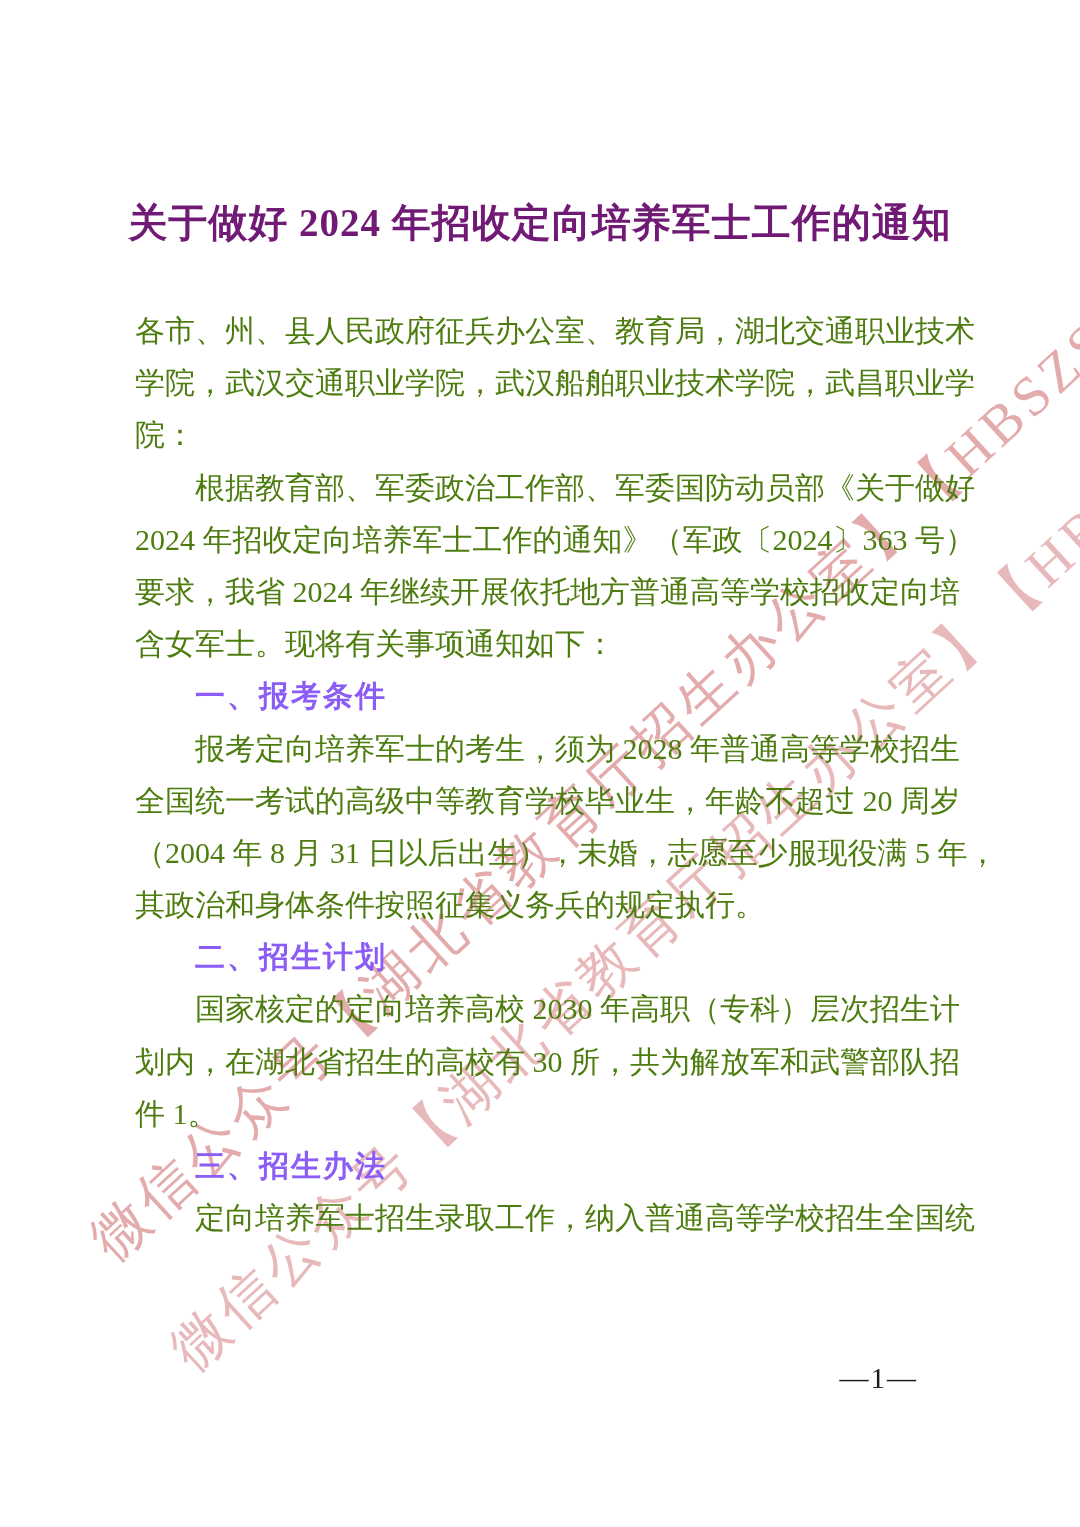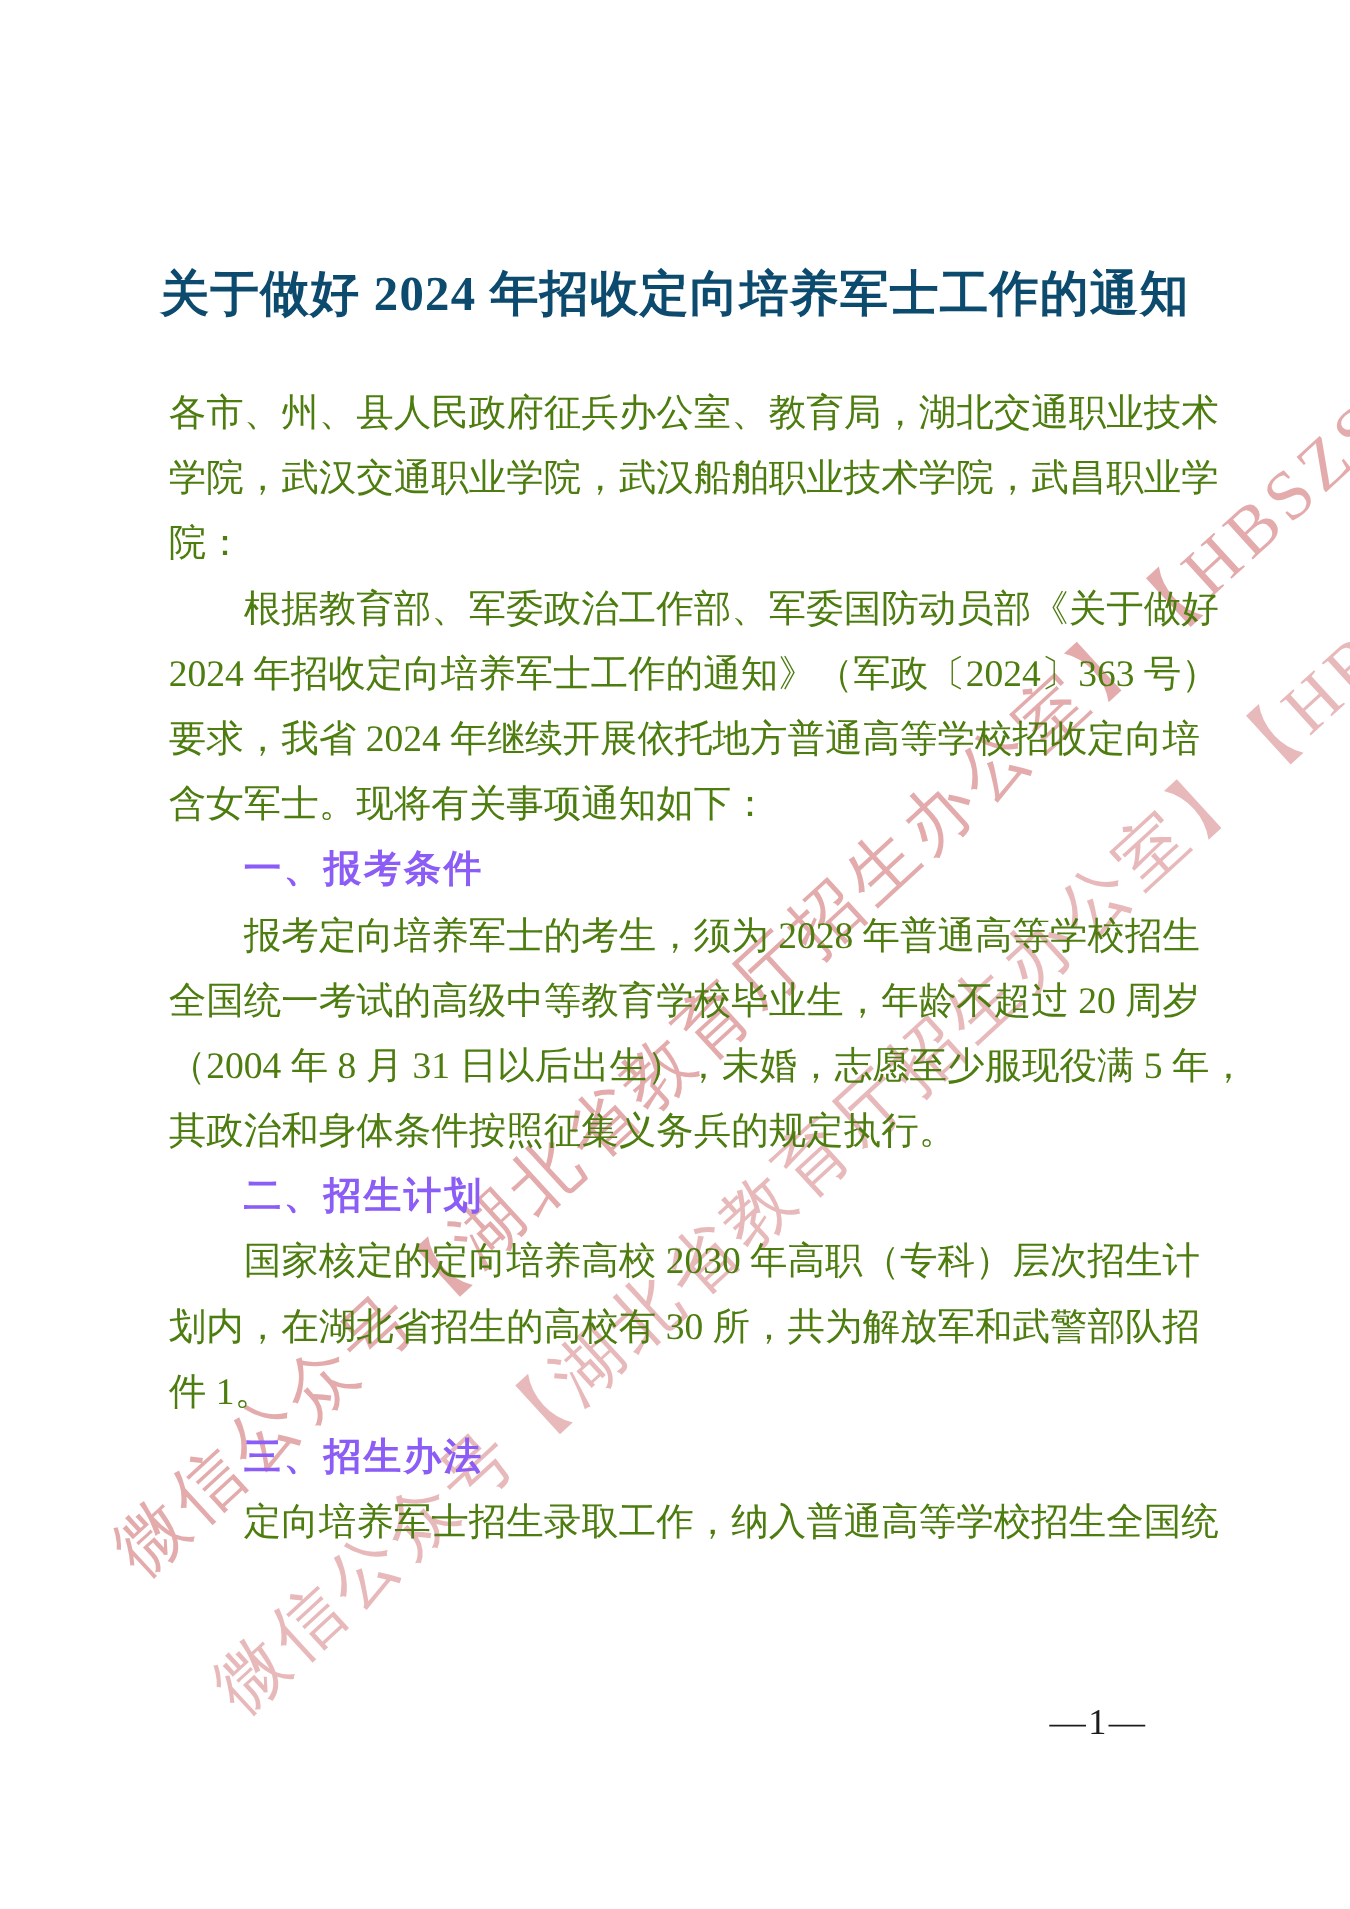--- a/index.html
+++ b/index.html
@@ -31,27 +31,27 @@
     color: rgba(199, 88, 90, 0.50);
     transform: rotate(-42.5deg);
   }
   .wm-line.wm1 { left: -70px; top: 772px; }
   .wm-line.wm2 { left:  10px; top: 882px; color: rgba(199, 88, 90, 0.42); }
   
   .doc-title {
     position: absolute;
     z-index: 2;
     left: 0;
-    top: 208px;
+    top: 196px;
     width: 100%;
     text-align: center;
     font-size: 39px;
     font-weight: bold;
     letter-spacing: 1px;
-    color: #0c4a6e;
+    color: #701a75;
   }
   .content {
     position: absolute;
     z-index: 2;
     left: 135px;
     top: 305px;
     width: 812px;
     font-size: 30px;
   }
   .line {

